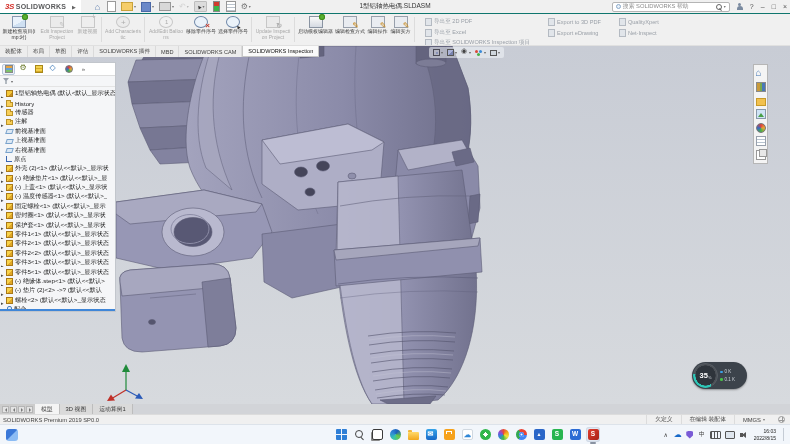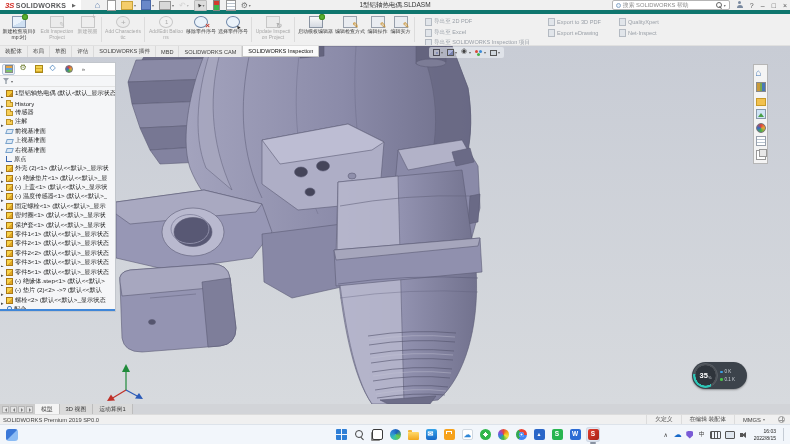--- a/index.html
+++ b/index.html
@@ -2,21 +2,21 @@
 <html><head>
 <meta charset="utf-8">
 <style>
 *{margin:0;padding:0;box-sizing:border-box}
 body{background:#222}
 #screen{position:relative;width:790px;height:444px;overflow:hidden;background:#f0f0f0;
  font-family:"Liberation Sans",sans-serif;-webkit-font-smoothing:antialiased}
 
 
 .titlebar{position:absolute;left:0;top:0;width:790px;height:14px;background:#f0f0f0;
- display:flex;align-items:center;z-index:40;border-bottom:4px solid #0f766e}
+ display:flex;align-items:center;z-index:40;border-bottom:1px solid #0f766e}
 .logo{display:flex;align-items:center;gap:2px;padding:0 5px;height:100%;background:#fff}
 .logo .ds{color:#d4302a;font-weight:bold;font-style:italic;font-size:8px;letter-spacing:-.5px}
 .logo .brand{font-size:7px;font-weight:bold;color:#58595b;letter-spacing:.2px}
 .logo .fly{font-size:5px;color:#666;margin-left:4px}
 .qat{display:flex;align-items:center;gap:5px;margin-left:12px;height:100%}
 .qicon{position:relative;display:inline-flex;align-items:center;justify-content:center;height:11px;min-width:9px;color:#555}
 .qicon.caret::after{content:"▾";font-size:4px;color:#777;margin-left:1px}
 .qicon.pressed{background:#dcdcdc;border:1px solid #bdbdbd;border-radius:1px;padding:0 1px}
 .qicon.disabled{opacity:.45}
 [data-icon="q-home"]::before{content:"⌂";font-size:9px;color:#4a6fa5}

